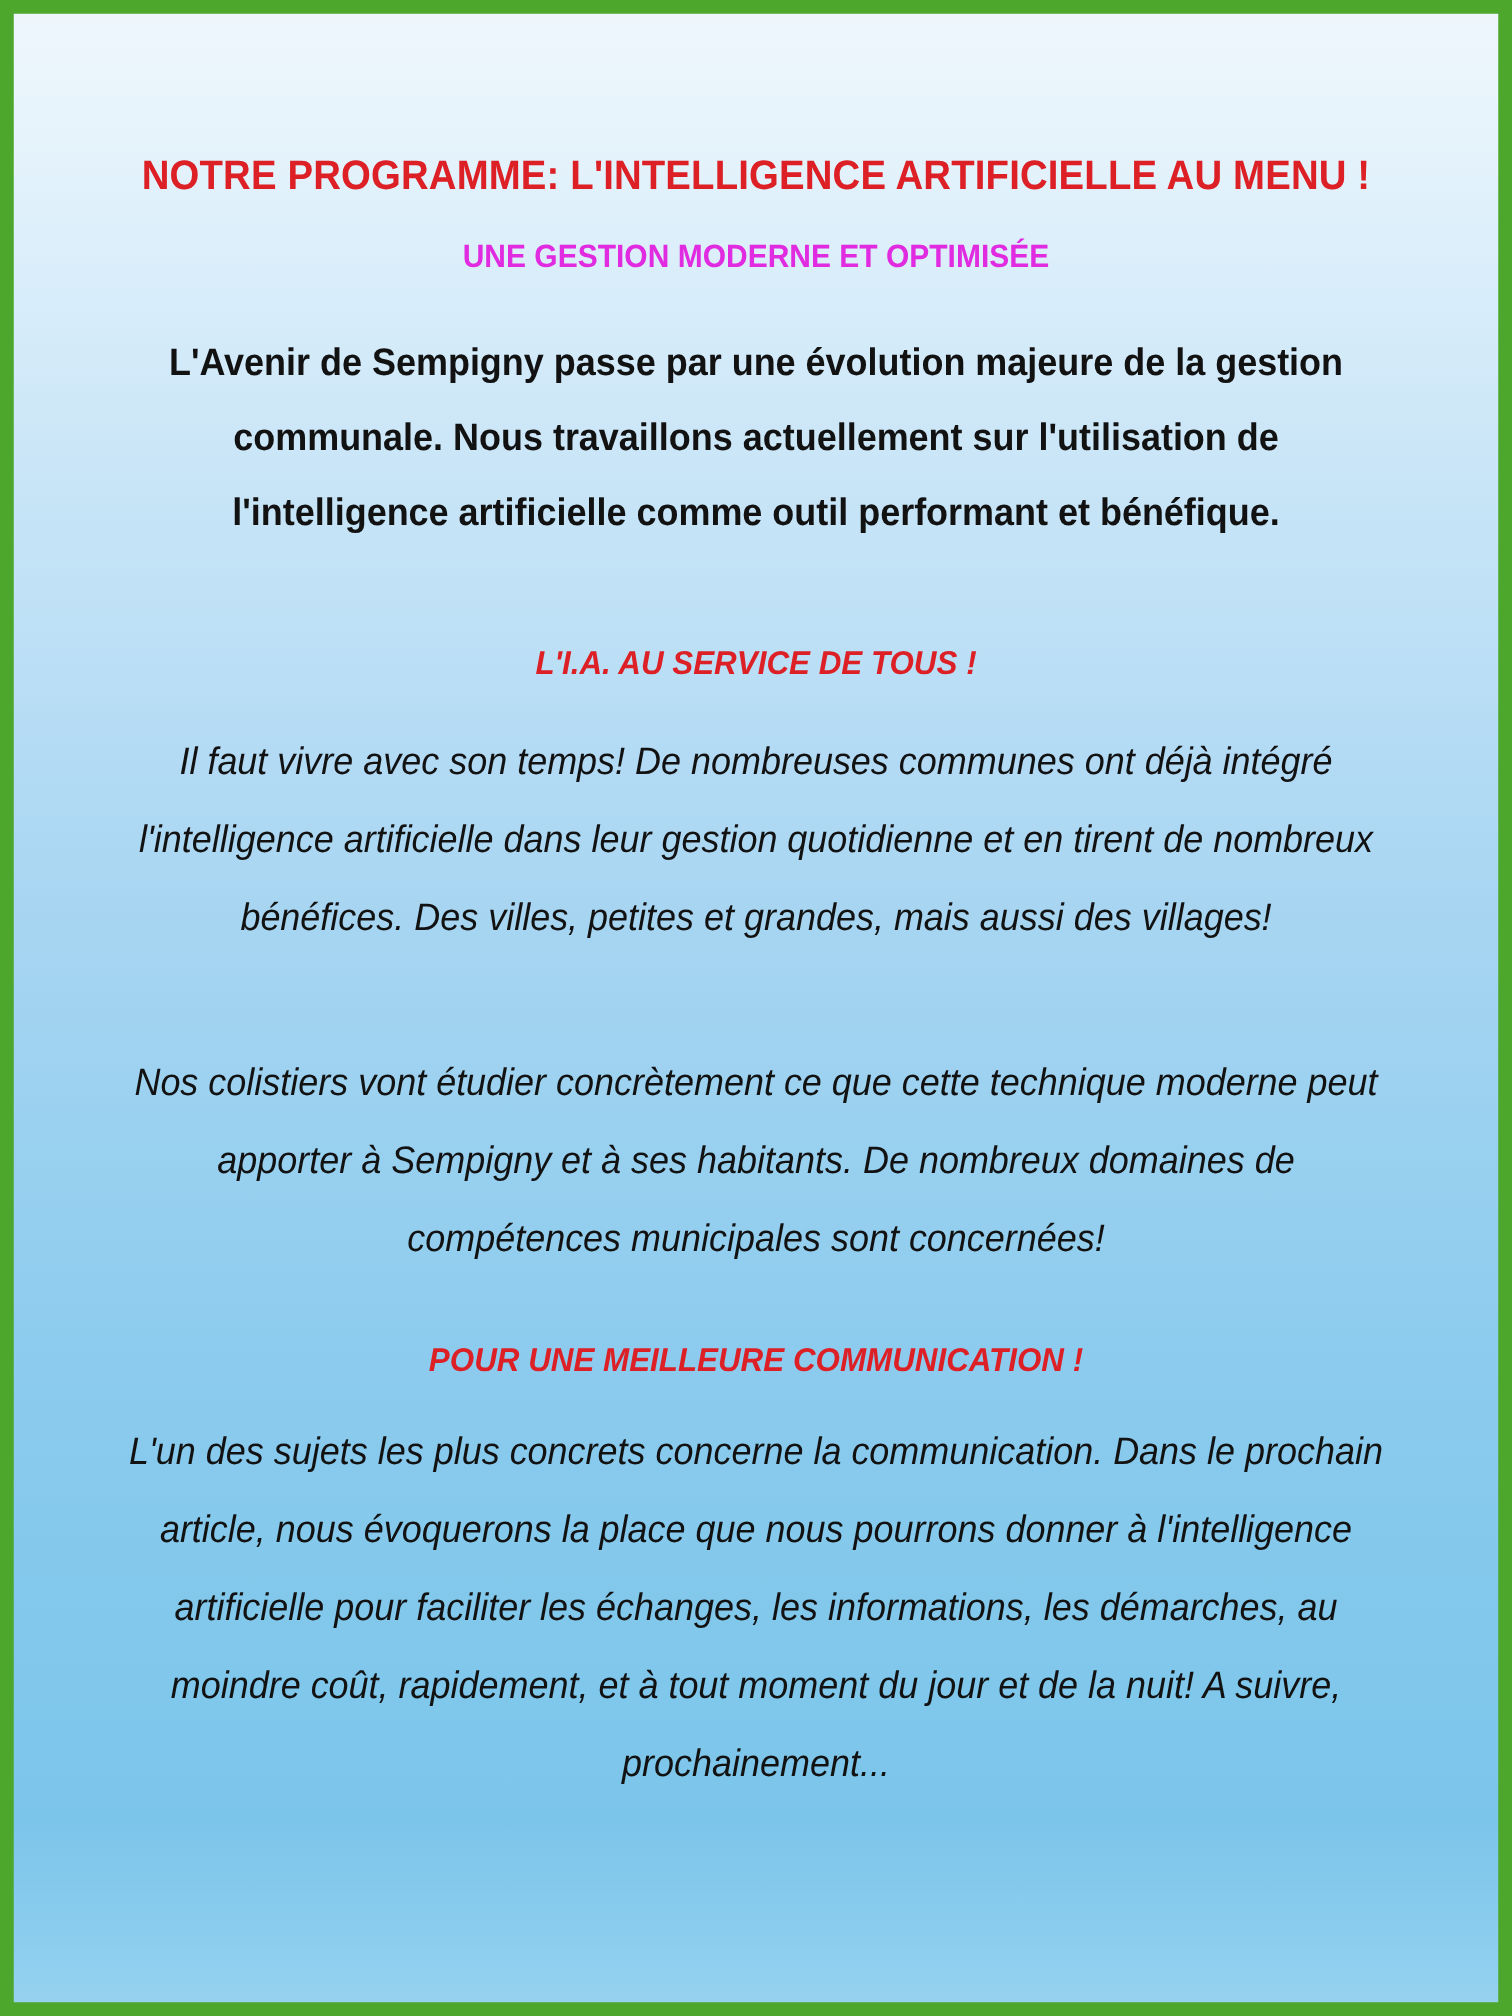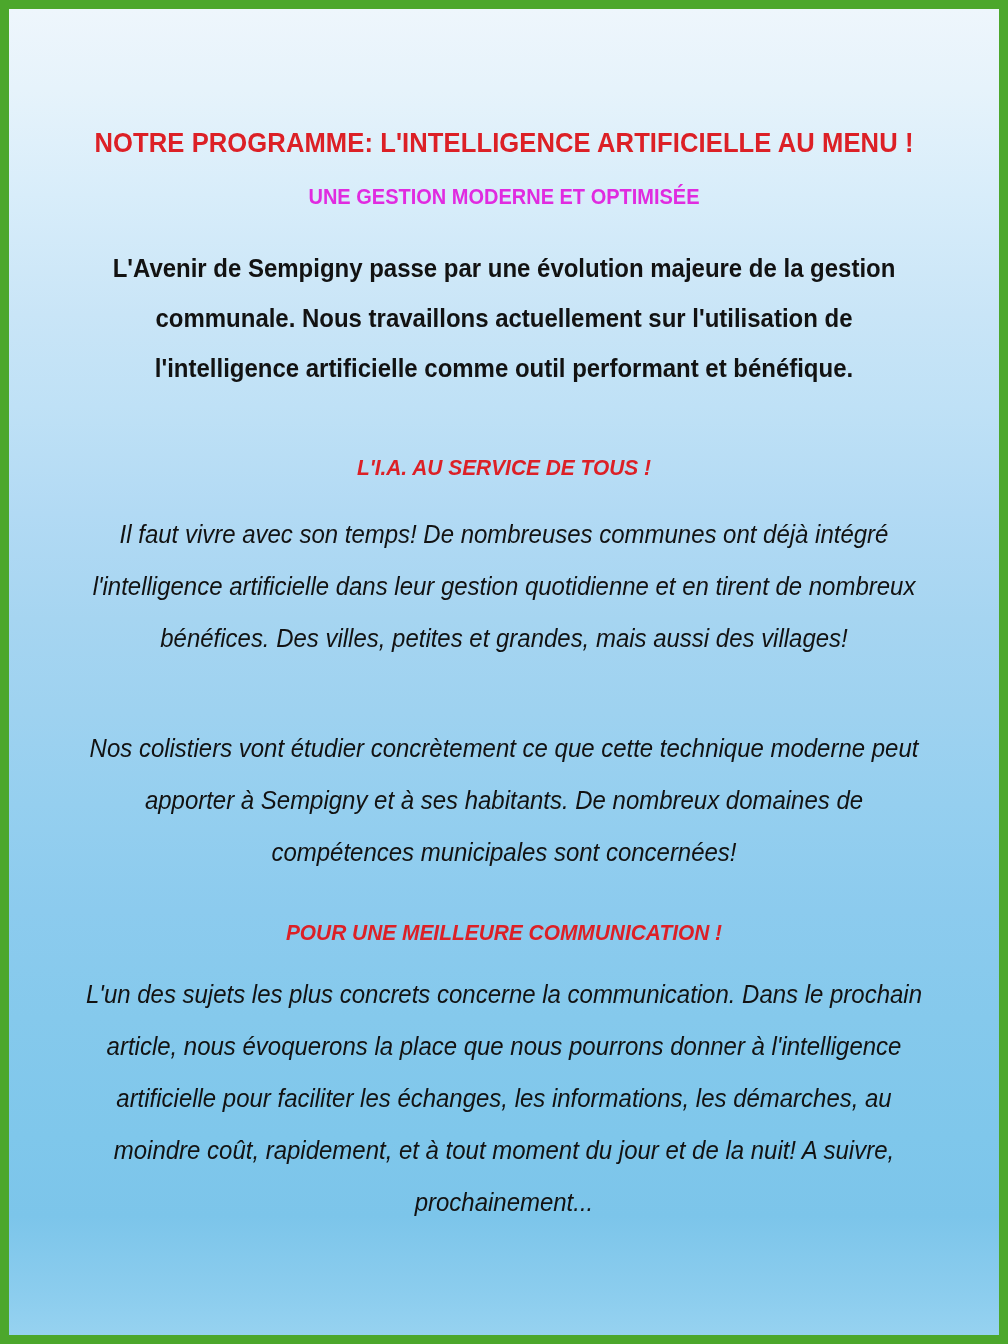--- a/index.html
+++ b/index.html
@@ -38,22 +38,22 @@
         #8ccdee  97%,
         #96d2f0 100%);
     position: relative;
     display: block;
   }
 
   .content {
     position: absolute;
     left: 0;
     right: 0;
-    top: 14px;
-    padding: 16px 48px;
+    top: 0;
+    padding: 4px 48px;
     box-sizing: border-box;
   }
 
   
   .title-main {
     margin: 0;
     padding-top: 88px;
     text-align: center;
     color: #DC2026;
     font-size: 27.5px;

